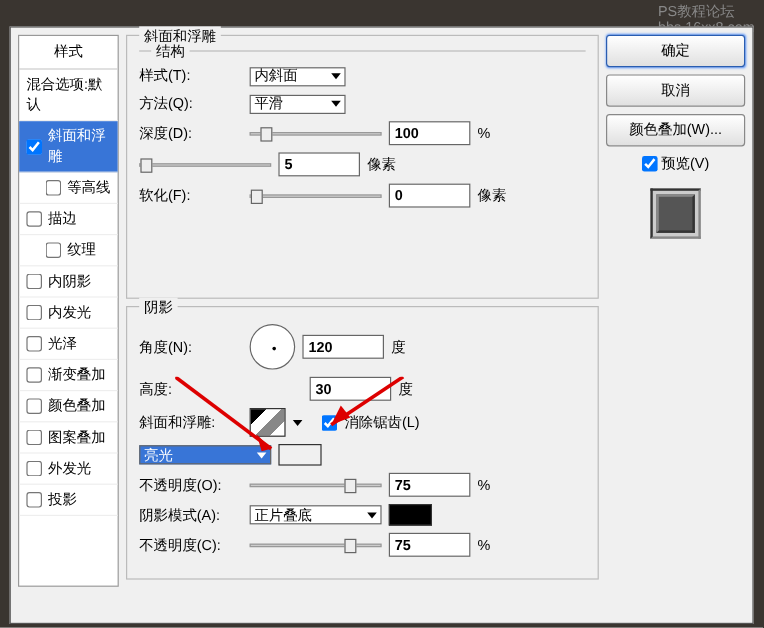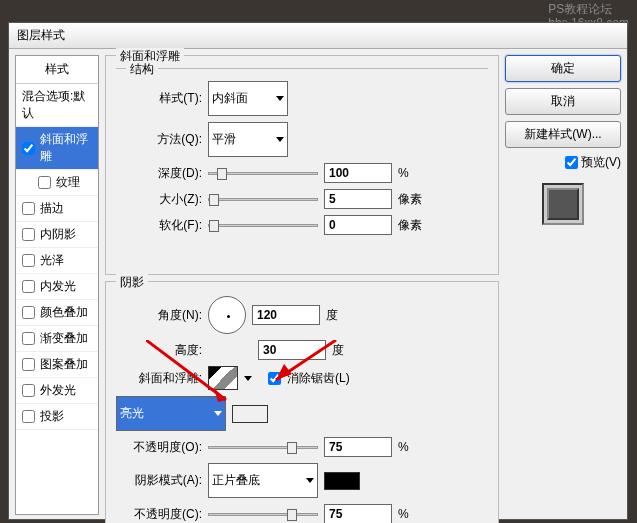--- a/index.html
+++ b/index.html
@@ -12,22 +12,22 @@
 .styles-header { text-align: center; padding: 5px 0; border-bottom: 1px solid #ccc; }
 .style-row { display: flex; align-items: center; padding: 4px 6px; gap: 5px; border-bottom: 1px solid #eee; cursor: pointer; }
 .style-row.blend { justify-content: center; }
 .style-row.sel { background: #3875d7; color: #fff; }
 .style-row.indent { padding-left: 22px; }
 input[type=checkbox] { width: 13px; height: 13px; }
 .center { flex: 1; }
 .fieldset { border: 1px solid #bbb; padding: 8px 10px 12px; margin-bottom: 6px; position: relative; background: #f0f0f0; }
 .legend { position: absolute; top: -8px; left: 10px; background: #f0f0f0; padding: 0 4px; }
 .frow { display: flex; align-items: center; margin: 6px 0; gap: 6px; }
-.flabel { width: 86px; text-align: right; }
-select, .sel-box { border: 1px solid #666; background: #fff; padding: 1px 3px; height: 35px; min-width: 70px; }
+.flabel { width: 86px; }
+select, .sel-box { border: 1px solid #666; background: #fff; padding: 1px 3px; height: 16px; min-width: 70px; }
 .sel-box { display: flex; align-items: center; justify-content: space-between; }
 .sel-box.hl { background: #3875d7; color: #fff; }
 .tri { width: 0; height: 0; border-left: 4px solid transparent; border-right: 4px solid transparent; border-top: 5px solid #000; }
 .slider { flex: 0 0 110px; height: 3px; background: #ccc; border: 1px solid #999; position: relative; }
 .thumb { position: absolute; top: -5px; width: 10px; height: 12px; background: #eee; border: 1px solid #666; }
 .numbox { width: 68px; border: 1px solid #666; padding: 2px 4px; background: #fff; font-weight: bold; }
 .radio-lbl { display: flex; align-items: center; gap: 3px; }
 .angle-dial { width: 38px; height: 38px; border: 1px solid #666; border-radius: 50%; background: #fff; position: relative; }
 .angle-dial::after { content: ""; position: absolute; top: 50%; left: 50%; width: 3px; height: 3px; background: #000; border-radius: 50%; }
 .contour-sw { width: 30px; height: 24px; border: 1px solid #333; background: linear-gradient(135deg,#000 0%,#000 25%,#fff 25%,#fff 50%,#888 50%,#888 75%,#fff 75%); display: inline-block; }
@@ -42,61 +42,62 @@
 </style>
 </head>
 <body>
 
 <div class="watermark">
   <div>PS教程论坛</div>
   <div>bbs.16xx8.com</div>
 </div>
 
 <div class="dialog">
-  <div class="titlebar">
-    <span>图层样式</span>
-  </div>
   <div class="main">
 
     <div class="styles-panel">
       <div class="styles-header">样式</div>
       <div class="style-row blend">
           <span>混合选项:默认</span>
         </div>
       <div class="style-row sel">
           <input type="checkbox" checked="" style="">
           <span>斜面和浮雕</span>
         </div>
       <div class="style-row indent">
           <input type="checkbox" style="">
+          <span>等高线</span>
+        </div>
+      <div class="style-row">
+          <input type="checkbox" style="">
+          <span>描边</span>
+        </div>
+      <div class="style-row indent">
+          <input type="checkbox" style="">
           <span>纹理</span>
         </div>
       <div class="style-row">
           <input type="checkbox" style="">
-          <span>描边</span>
-        </div>
-      <div class="style-row">
-          <input type="checkbox" style="">
           <span>内阴影</span>
         </div>
       <div class="style-row">
           <input type="checkbox" style="">
+          <span>内发光</span>
+        </div>
+      <div class="style-row">
+          <input type="checkbox" style="">
           <span>光泽</span>
         </div>
       <div class="style-row">
           <input type="checkbox" style="">
-          <span>内发光</span>
+          <span>渐变叠加</span>
         </div>
       <div class="style-row">
           <input type="checkbox" style="">
           <span>颜色叠加</span>
-        </div>
-      <div class="style-row">
-          <input type="checkbox" style="">
-          <span>渐变叠加</span>
         </div>
       <div class="style-row">
           <input type="checkbox" style="">
           <span>图案叠加</span>
         </div>
       <div class="style-row">
           <input type="checkbox" style="">
           <span>外发光</span>
         </div>
       <div class="style-row">
@@ -126,21 +127,20 @@
             </div>
           <div class="frow">
               <span class="flabel">深度(D):</span>
             <div class="slider">
                 <div class="thumb" style="left:8px"></div>
               </div>
             <input class="numbox" value="100" style="">
               <span>%</span>
             </div>
           <div class="frow">
-              <span class="flabel">大小(Z):</span>
             <div class="slider">
                 <div class="thumb" style="left:0"></div>
               </div>
             <input class="numbox" value="5" style="">
               <span>像素</span>
             </div>
           <div class="frow">
               <span class="flabel">软化(F):</span>
             <div class="slider">
                 <div class="thumb" style="left:0"></div>
@@ -212,21 +212,21 @@
             <line x1="70" y1="0" x2="10" y2="40" stroke="#d00" stroke-width="3"></line>
             <polygon points="10,40 26,34 18,24" fill="#d00"></polygon>
           </svg>
       </div>
 
     </div>
 
     <div class="right">
       <button class="btn primary">确定</button>
       <button class="btn">取消</button>
-      <button class="btn">新建样式(W)...</button>
-      <label class="radio-lbl" style="justify-content:flex-end">
+      <button class="btn">颜色叠加(W)...</button>
+      <label class="radio-lbl" style="justify-content:center">
           <input type="checkbox" checked="" style="">
           <span>预览(V)</span>
         </label>
       <div class="preview-sw"></div>
     </div>
   </div>
 </div>
 
 </body></html>

